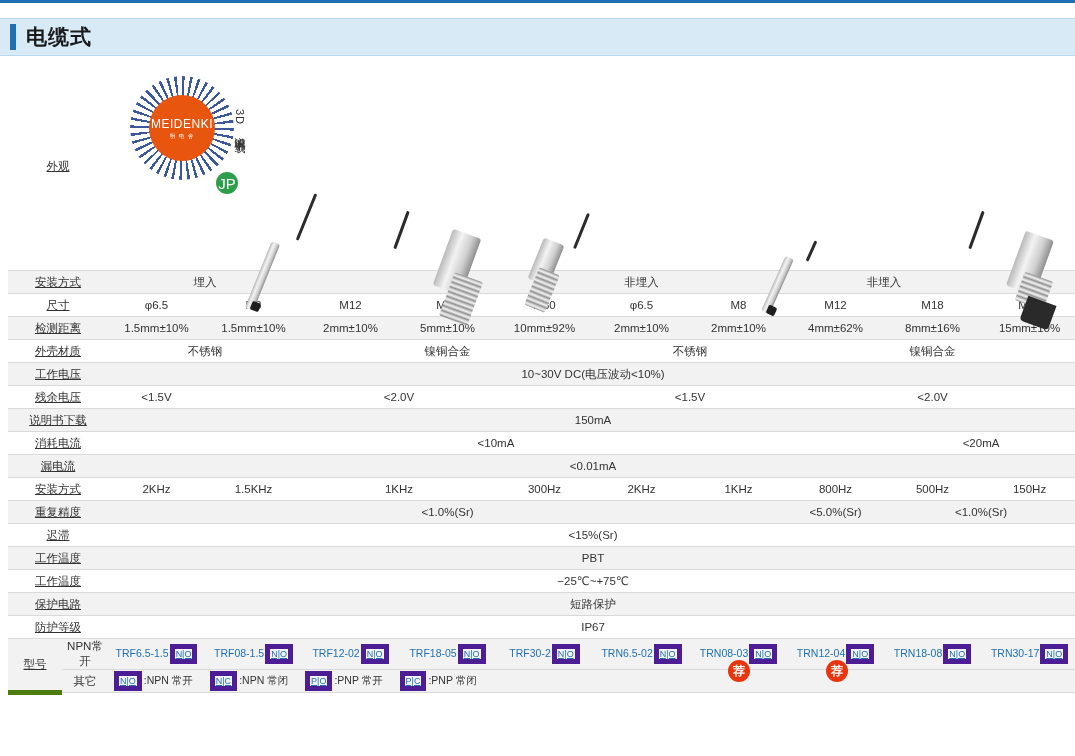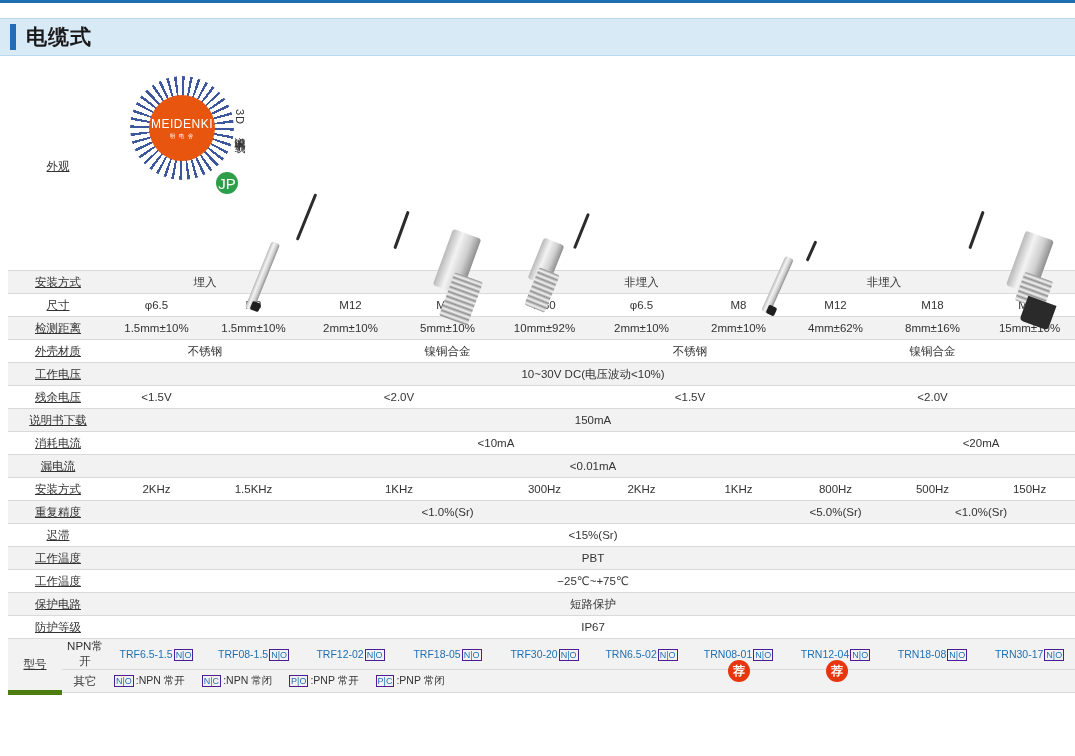--- a/index.html
+++ b/index.html
@@ -110,22 +110,22 @@
     background:repeating-linear-gradient(to bottom,#8e8e8e 0px,#d9d9d9 2px,#f0f0f0 3px,#9a9a9a 5px);
     border-radius:2px;}
   .tip-black{position:absolute;background:#1f1f1f;border-radius:2px;}
   .tip-dark{position:absolute;background:#2a2a2a;border-radius:0 0 4px 4px;}
 
   
   .model-label{font-size:12px;}
   .model-sub{font-size:10.5px;}
   .mdl{color:#1f6fb2;font-size:10.5px;white-space:nowrap;}
   .tag{
-    display:inline-block;border:1px solid #4c1d95;color:#1f6fb2;
-    font-size:9px;line-height:10px;padding:0 1px;margin-left:1px;
+    display:inline-block;border:5px solid #4c1d95;color:#1f6fb2;
+    font-size:9px;line-height:10px;padding:0 1px;margin-left:1px;text-decoration:underline;
   }
   .legend{font-size:10.5px;color:#333;}
   .legend .tag{margin-right:2px;margin-left:0;}
   .legend span.item{margin-right:14px;white-space:nowrap;}
   .rec{
     position:absolute;width:22px;height:22px;border-radius:50%;
     background:#e8350d;color:#fff;font-size:12px;font-weight:bold;
     display:flex;align-items:center;justify-content:center;
   }
 </style>
@@ -326,23 +326,23 @@
       <td colspan="10">IP67</td>
     </tr>
 
     <tr class="alt">
       <td class="rowhdr model-label" rowspan="2" style="width:54px;border-bottom:5px solid #4d7c0f;">型号</td>
       <td class="model-sub" style="width:46px;">NPN常开</td>
       <td><span class="mdl">TRF6.5-1.5</span><span class="tag">N|O</span></td>
       <td><span class="mdl">TRF08-1.5</span><span class="tag">N|O</span></td>
       <td><span class="mdl">TRF12-02</span><span class="tag">N|O</span></td>
       <td><span class="mdl">TRF18-05</span><span class="tag">N|O</span></td>
-      <td><span class="mdl">TRF30-20</span><span class="tag">N|O</span></td>
+      <td><span class="mdl">TRF30-2</span><span class="tag">N|O</span></td>
       <td><span class="mdl">TRN6.5-02</span><span class="tag">N|O</span></td>
-      <td><span class="mdl">TRN08-01</span><span class="tag">N|O</span></td>
+      <td><span class="mdl">TRN08-03</span><span class="tag">N|O</span></td>
       <td><span class="mdl">TRN12-04</span><span class="tag">N|O</span></td>
       <td><span class="mdl">TRN18-08</span><span class="tag">N|O</span></td>
       <td><span class="mdl">TRN30-17</span><span class="tag">N|O</span></td>
     </tr>
 
     <tr class="alt">
       <td class="model-sub">其它</td>
       <td colspan="10" style="text-align:left;padding-left:6px;position:relative;">
         <span class="legend">
           <span class="item"><span class="tag">N|O</span><span>:NPN 常开</span></span>

